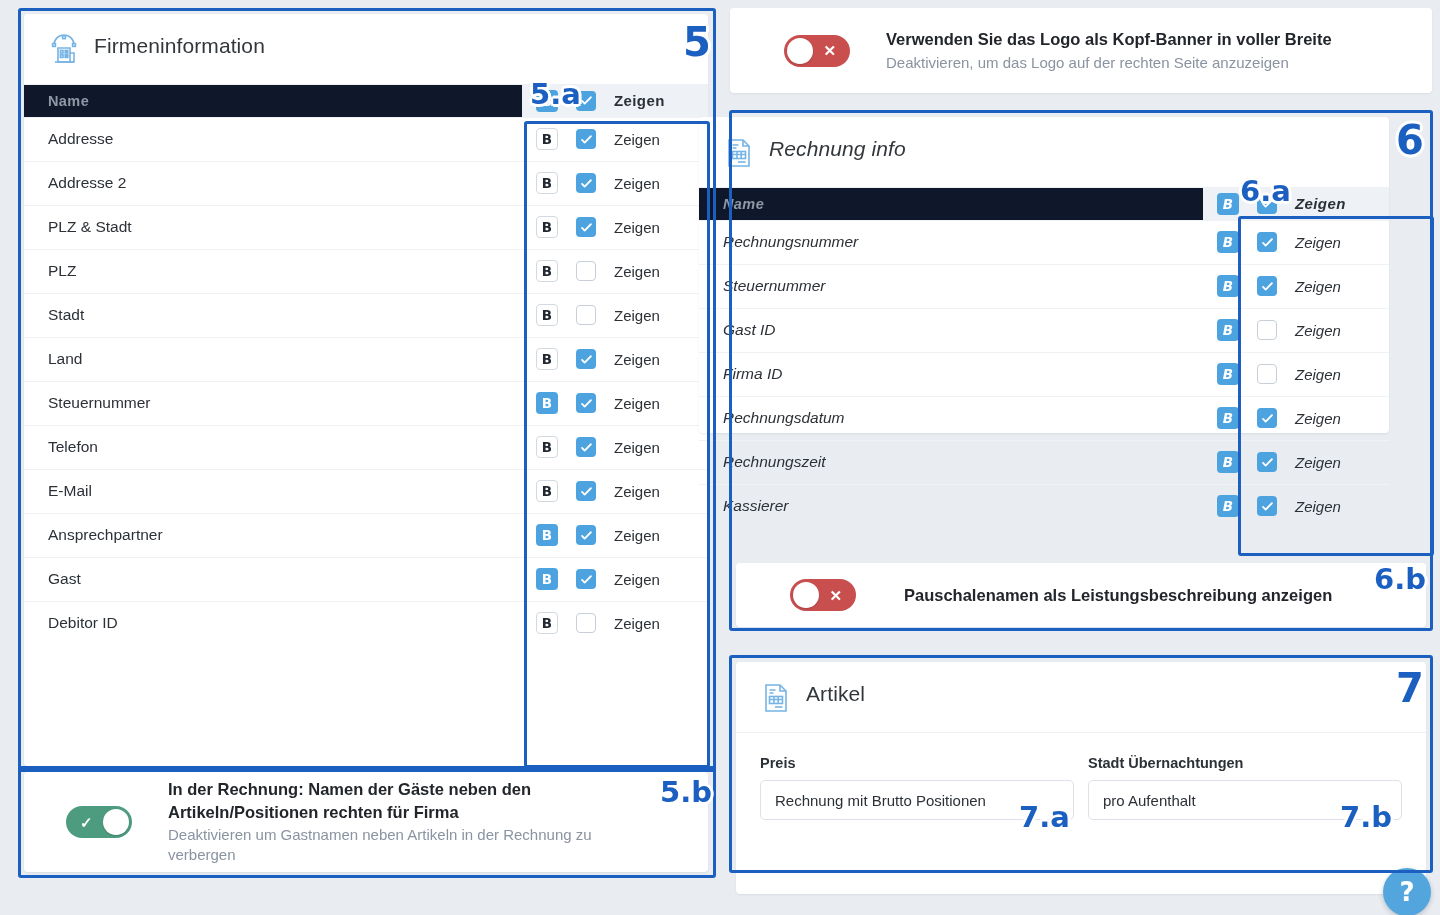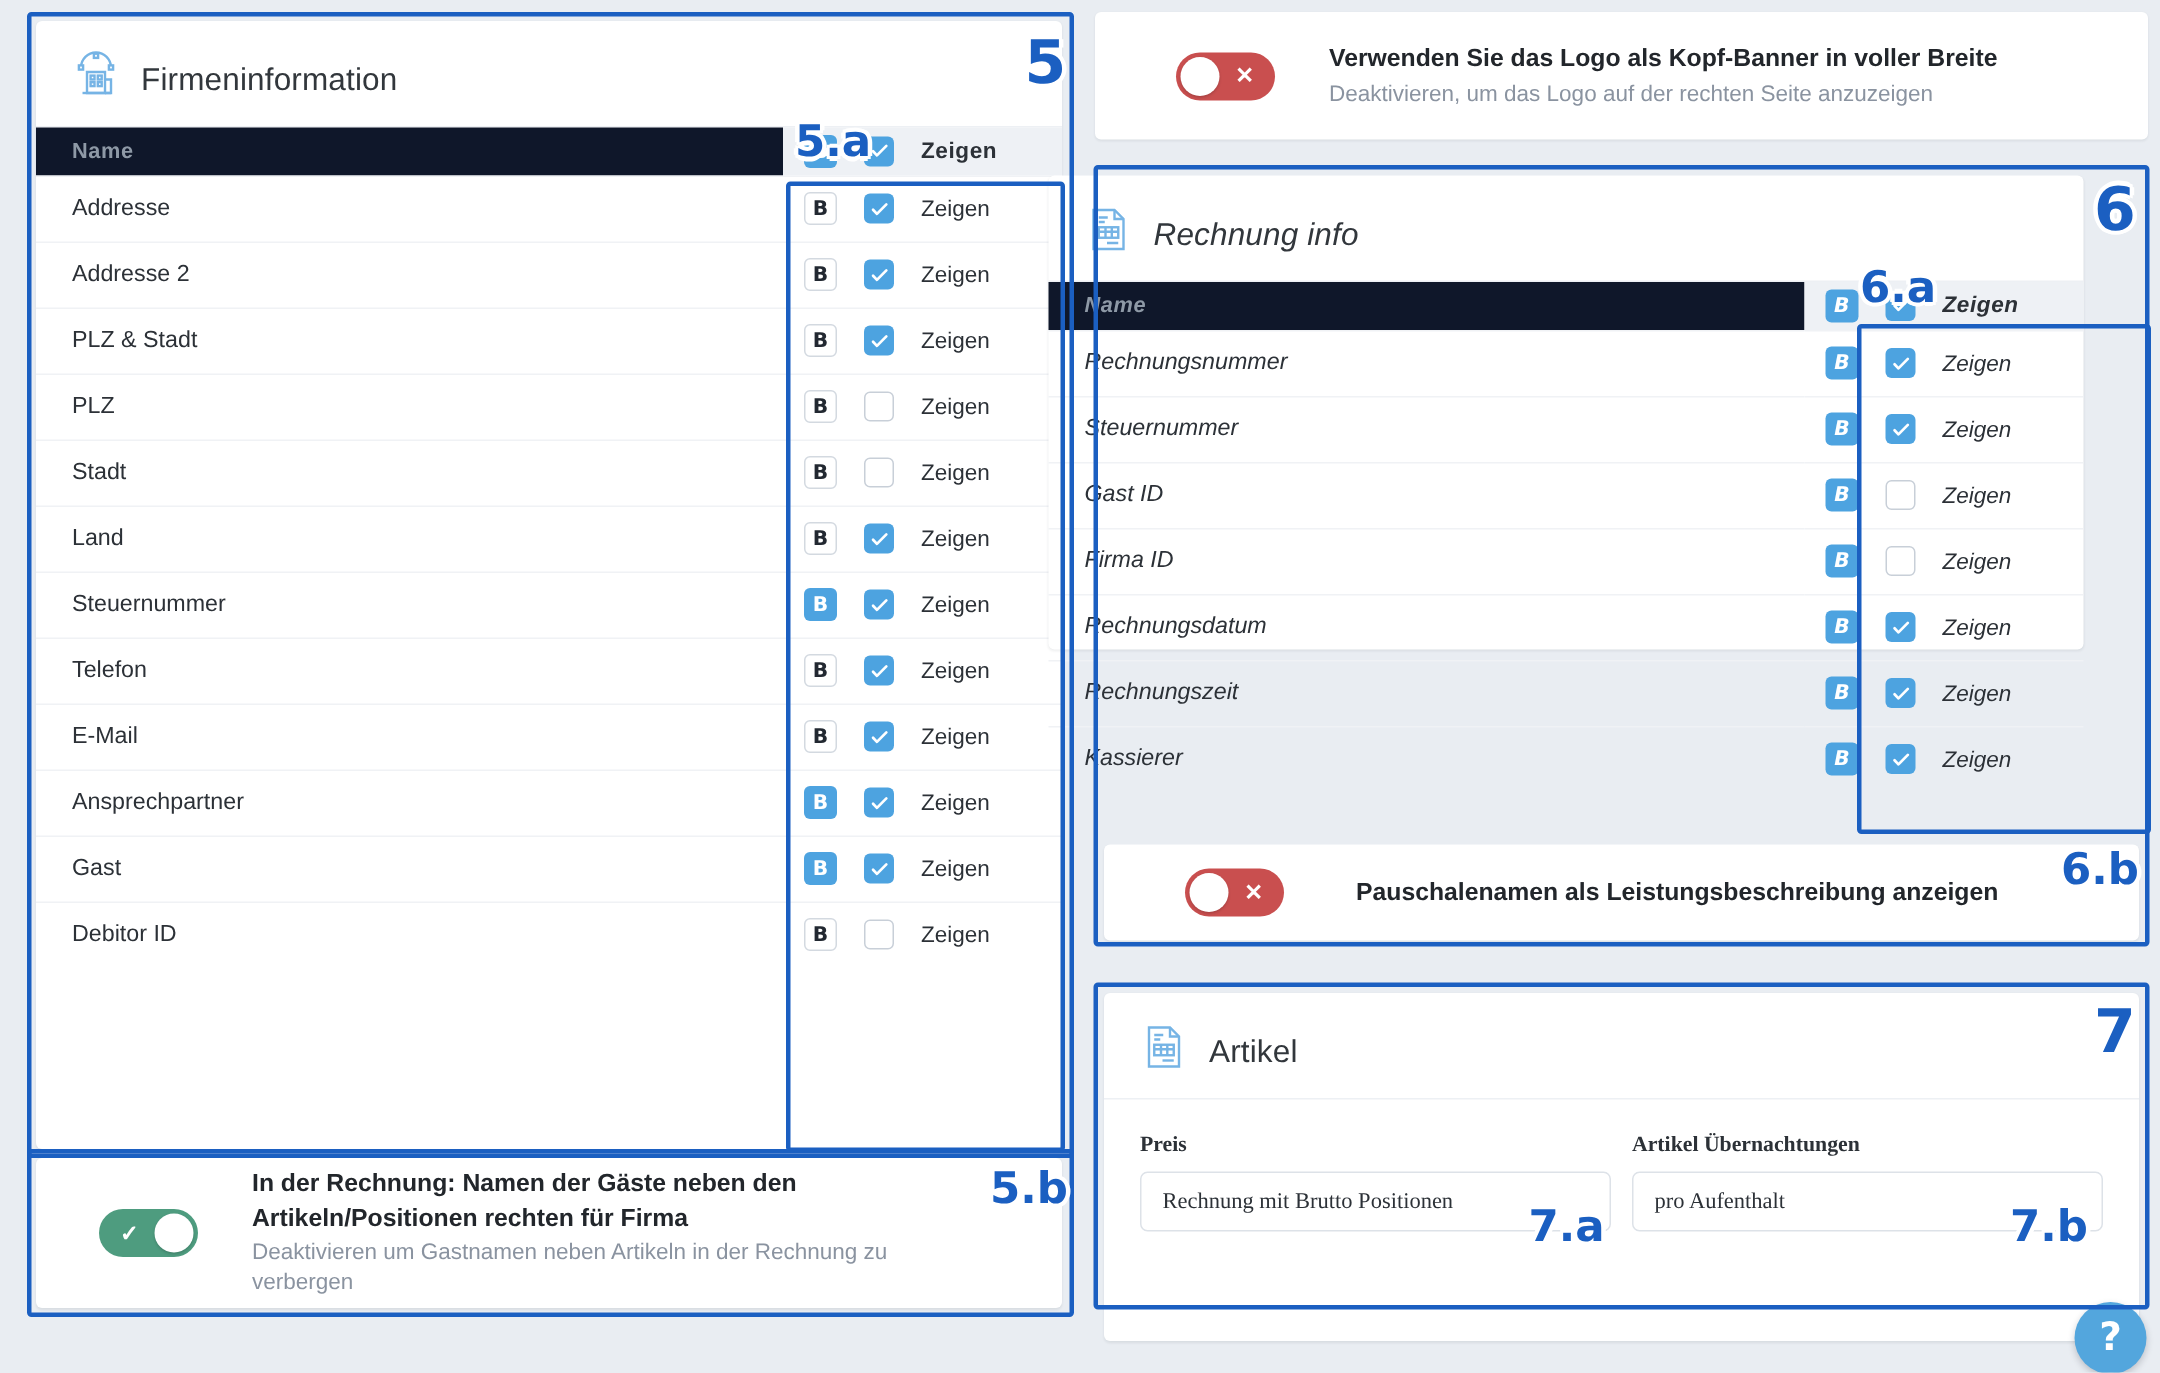--- a/index.html
+++ b/index.html
@@ -12,21 +12,21 @@
   .stage { position: relative; width: 1440px; height: 915px; }
 
   
   .card {
     position: absolute;
     background: #ffffff;
     border-radius: 4px;
     box-shadow: 0 1px 2px rgba(16,24,40,.08);
   }
   .card-head {
-    display: flex; align-items: flex-end;
+    display: flex; align-items: flex-start;
     gap: 14px;
     padding: 20px 28px 18px 24px;
     border-bottom: 1px solid #edf0f4;
   }
   .card-title {
     font-size: 21px; color: #32373c; font-weight: 400; letter-spacing: .1px;
   }
 
   
   .anno-box {
@@ -550,29 +550,29 @@
           <path d="M6 3h14l6 6v20H6z"></path>
           <path d="M20 3v6h6"></path>
           <path d="M9.5 8h6M9.5 11h4"></path>
           <rect x="9.5" y="14.5" width="13" height="7"></rect>
           <path d="M9.5 17.5h13M14 14.5v7M18.2 14.5v7"></path>
           <path d="M15 25h7.5"></path>
         </svg>
       </span>
       <span class="card-title">Artikel</span>
     </div>
-    <div style="display:flex; gap:14px; padding:22px 24px 0 24px;font-family:Liberation Serif, serif;">
+    <div style="display:flex; gap:14px; padding:22px 24px 0 24px;">
       <div style="flex:1;">
         <div class="field-label">Preis</div>
         <div class="field-box">
           <span>Rechnung mit Brutto Positionen</span>
         </div>
       </div>
       <div style="flex:1;">
-        <div class="field-label">Artikel Übernachtungen</div>
+        <div class="field-label">Stadt Übernachtungen</div>
         <div class="field-box">
           <span>pro Aufenthalt</span>
         </div>
       </div>
     </div>
   </div>
 
   <div class="anno-box" style="left:729px; top:655px; width:704px; height:218px;"></div>
   <div class="anno-lbl" style="left:1396px; top:668px; font-size:40px;">7</div>
   <div class="anno-lbl" style="left:1019px; top:803px; font-size:29px;">7.a</div>

